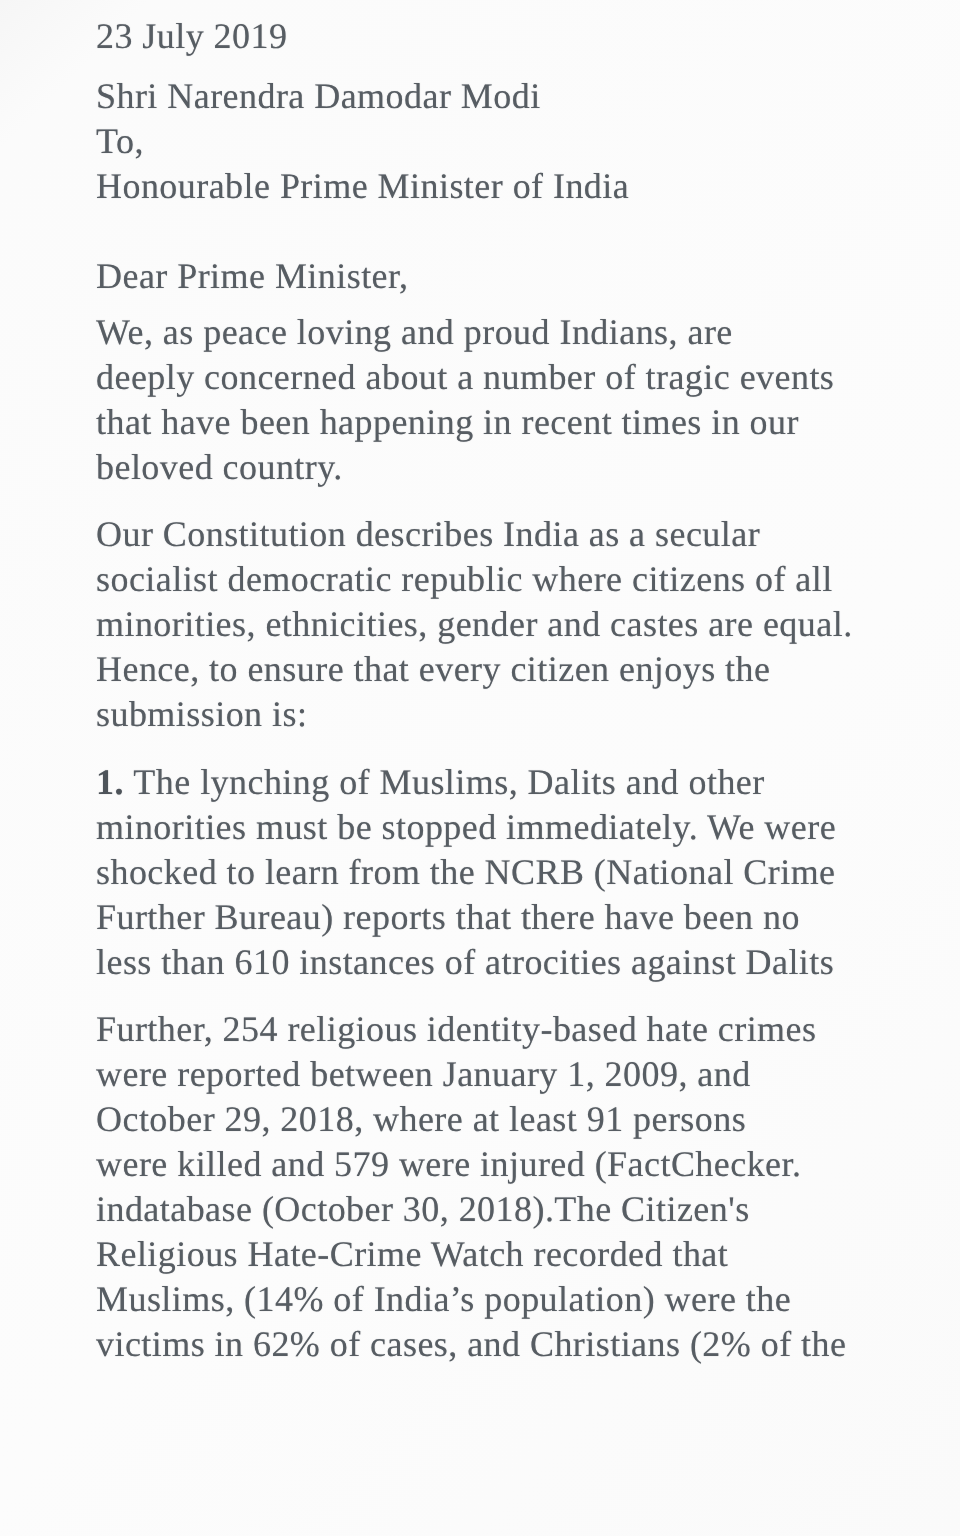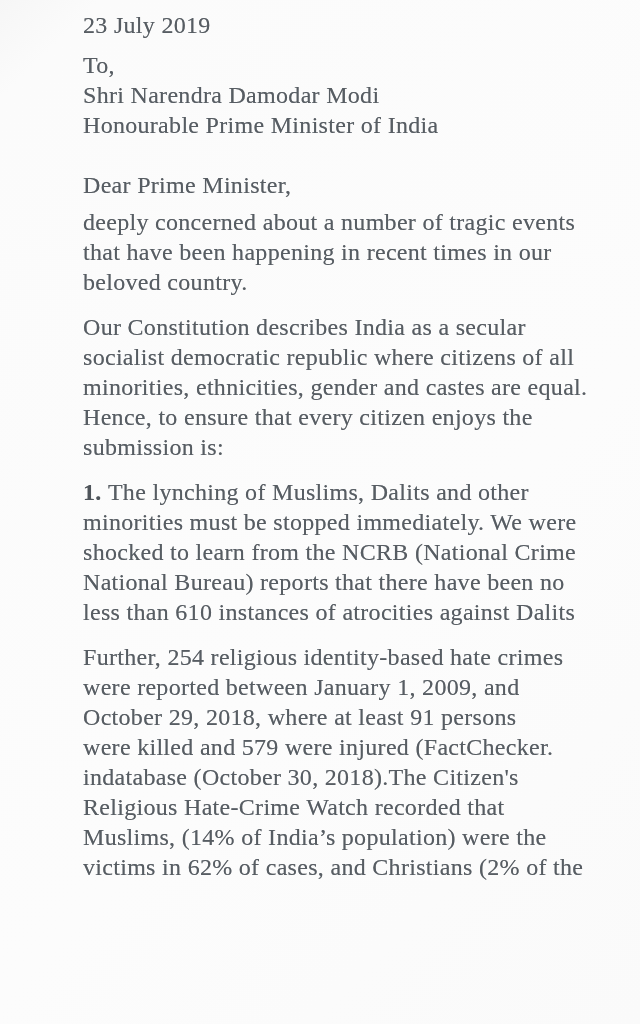--- a/index.html
+++ b/index.html
@@ -20,21 +20,20 @@
     color: #575d63;
     letter-spacing: 0.3px;
     overflow: hidden;
   }
   .soft {
     filter: blur(0.3px);
     text-shadow: 0 0 0.6px rgba(87, 93, 99, 0.55);
   }
   .line {
     white-space: nowrap;
-    margin-left: 19px;
   }
   .recipient-block {
     margin-top: 10px;
   }
   .salutation {
     margin-top: 30px;
   }
   #paragraphs > .paragraph {
     margin-top: 15px;
   }
@@ -46,45 +45,46 @@
     color: #4e545a;
   }
 </style>
 </head>
 <body>
 
 <div class="page soft">
   <div class="line date">23 July 2019</div>
 
   <div class="recipient-block">
+    <div class="line">Shri Narendra Damodar Modi</div>
     <div class="line">To,</div>
-    <div class="line">Shri Narendra Damodar Modi</div>
     <div class="line">Honourable Prime Minister of India</div>
   </div>
 
   <div class="line salutation">Dear Prime Minister,</div>
 
   <div id="paragraphs">
       <div class="paragraph">
+        <div class="line">We, as peace loving and proud Indians, are</div>
         <div class="line">deeply concerned about a number of tragic events</div>
         <div class="line">that have been happening in recent times in our</div>
         <div class="line">beloved country.</div>
       </div>
       <div class="paragraph">
         <div class="line">Our Constitution describes India as a secular</div>
         <div class="line">socialist democratic republic where citizens of all</div>
         <div class="line">minorities, ethnicities, gender and castes are equal.</div>
         <div class="line">Hence, to ensure that every citizen enjoys the</div>
         <div class="line">submission is:</div>
       </div>
       <div class="paragraph">
         <div class="line"><strong>1. </strong>The lynching of Muslims, Dalits and other</div>
         <div class="line">minorities must be stopped immediately. We were</div>
         <div class="line">shocked to learn from the NCRB (National Crime</div>
-        <div class="line">National Bureau) reports that there have been no</div>
+        <div class="line">Further Bureau) reports that there have been no</div>
         <div class="line">less than 610 instances of atrocities against Dalits</div>
       </div>
       <div class="paragraph">
         <div class="line">Further, 254 religious identity-based hate crimes</div>
         <div class="line">were reported between January 1, 2009, and</div>
         <div class="line">October 29, 2018, where at least 91 persons</div>
         <div class="line">were killed and 579 were injured (FactChecker.</div>
         <div class="line">indatabase (October 30, 2018).The Citizen's</div>
         <div class="line">Religious Hate-Crime Watch recorded that</div>
         <div class="line">Muslims, (14% of India’s population) were the</div>

